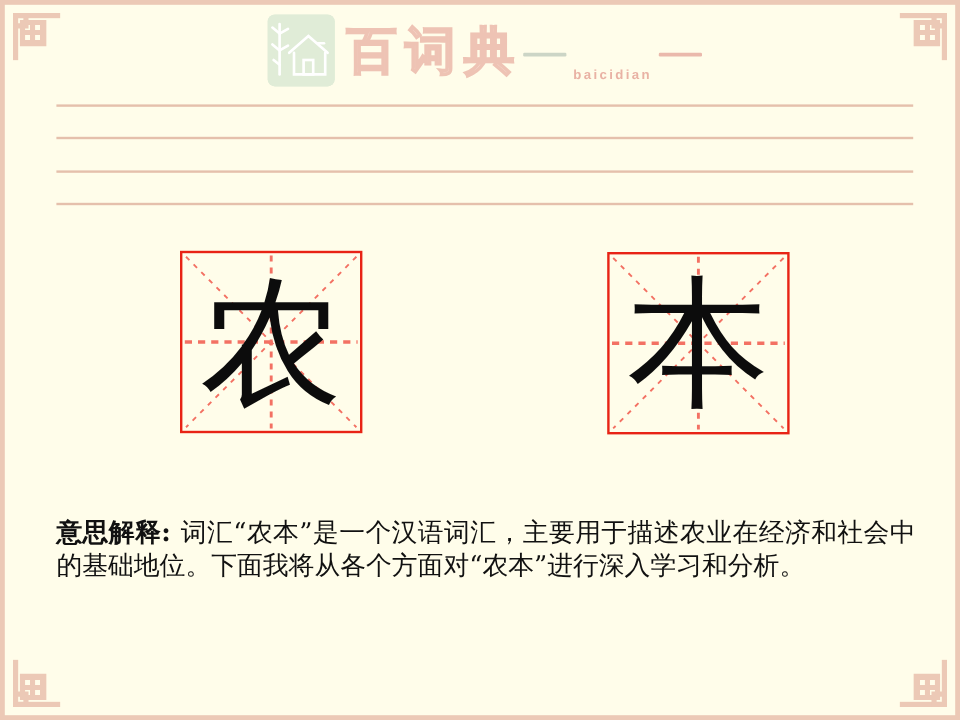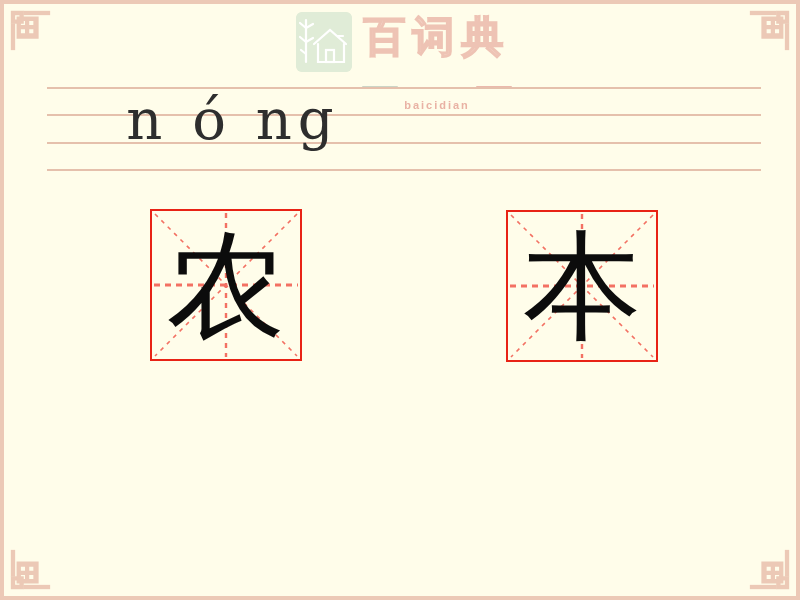--- a/index.html
+++ b/index.html
@@ -23,21 +23,21 @@
   
   .logo {
     position: absolute; top: 8px; left: 0; width: 800px;
     display: flex; justify-content: center; align-items: flex-start; gap: 10px;
   }
   .logo-icon {
     width: 56px; height: 60px;
     background: #e0ecd7; border-radius: 6px;
     flex: 0 0 auto;
   }
-  .logo-textcol { display: flex; flex-direction: column; align-items: center; padding-top: 4px; }
+  .logo-textcol { display: flex; align-items: center; padding-top: 4px; }
   .logo-title {
     font-size: 42px; font-weight: bold; line-height: 1;
     letter-spacing: 7px; white-space: nowrap;
     color: #f6ddd2;
     -webkit-text-stroke: 1.6px #eec3b4;
     font-family: "DejaVu Serif", serif;
   }
   .logo-tagline { display: flex; align-items: center; gap: 6px; margin-top: 5px; }
   .tag-dash { height: 3px; width: 36px; border-radius: 1px; }
   .tag-dash.left  { background: #ccd5c6; }
@@ -145,21 +145,20 @@
         <span class="tag-dash right"></span>
       </div>
     </div>
   </div>
 
   <div class="grid-line" style="top:83px"></div>
   <div class="grid-line" style="top:110px"></div>
   <div class="grid-line" style="top:138px"></div>
   <div class="grid-line" style="top:165px"></div>
 
-  <div class="pinyin p1">n ó ng</div>
 
   <div class="charbox b1">
     <svg class="guides" viewBox="0 0 148 148">
       <g stroke="#f37163" fill="none">
         <line x1="3" y1="3" x2="145" y2="145" stroke-width="1.6" stroke-dasharray="4 5"></line>
         <line x1="145" y1="3" x2="3" y2="145" stroke-width="1.6" stroke-dasharray="4 5"></line>
         <line x1="74" y1="2" x2="74" y2="146" stroke-width="2.4" stroke-dasharray="5 5"></line>
         <line x1="2" y1="74" x2="146" y2="74" stroke-width="3" stroke-dasharray="6 5"></line>
       </g>
     </svg>
@@ -171,14 +170,17 @@
       <g stroke="#f37163" fill="none">
         <line x1="3" y1="3" x2="145" y2="145" stroke-width="1.6" stroke-dasharray="4 5"></line>
         <line x1="145" y1="3" x2="3" y2="145" stroke-width="1.6" stroke-dasharray="4 5"></line>
         <line x1="74" y1="2" x2="74" y2="146" stroke-width="2.4" stroke-dasharray="5 5"></line>
         <line x1="2" y1="74" x2="146" y2="74" stroke-width="3" stroke-dasharray="6 5"></line>
       </g>
     </svg>
     <div class="hanzi">本</div>
   </div>
 
+  <p class="definition">
+    <span class="label">意思解释:</span><span>词汇“农本”是一个汉语词汇，主要用于描述农业在经济和社会中的基础地位。下面我将从各个方面对“农本”进行深入学习和分析。</span>
+  </p>
 
 </div>
 
 </body></html>

